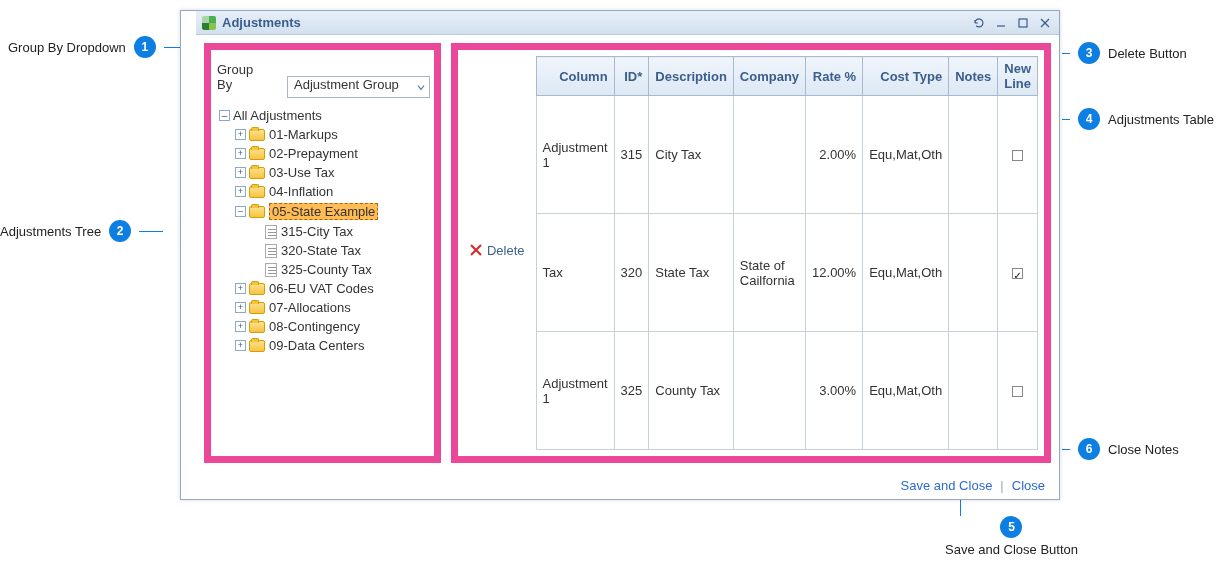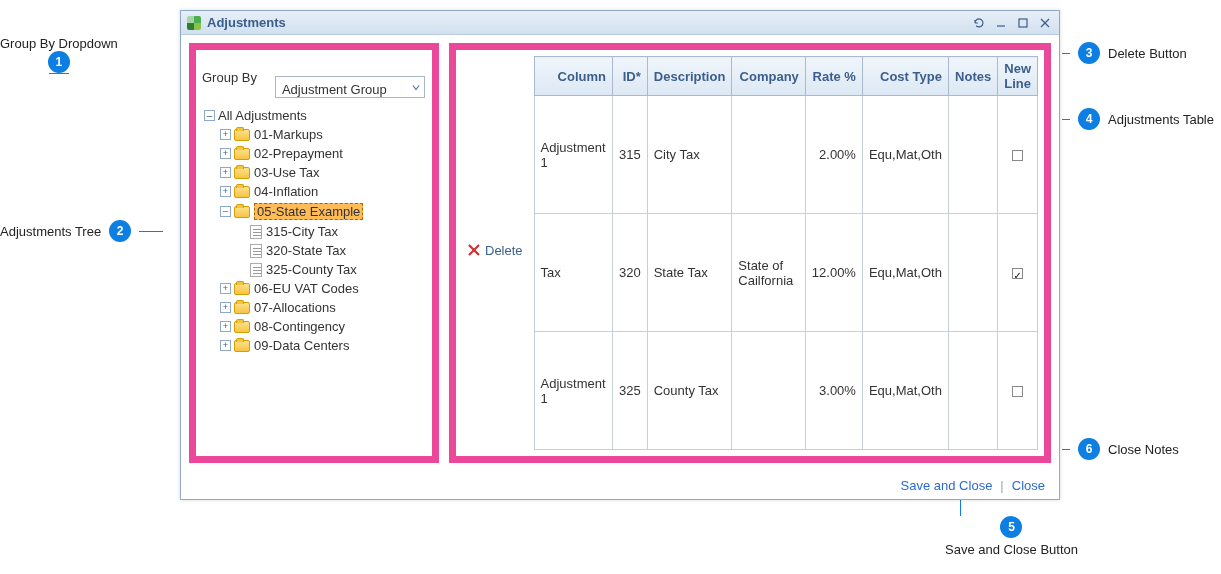--- a/index.html
+++ b/index.html
@@ -54,20 +54,21 @@
     position: absolute;
     left: 180px;
     top: 10px;
     width: 880px;
     height: 490px;
     border: 1px solid #8faac8;
     background: #fff;
     display: flex;
     flex-direction: column;
     box-shadow: 0 0 4px rgba(0,0,0,0.15);
+    padding-left: 15px;
   }
   .titlebar {
     height: 24px;
     background: linear-gradient(#e7eff8, #d2e0ef);
     border-bottom: 1px solid #b8cce0;
     display: flex;
     align-items: center;
     padding: 0 4px 0 6px;
     color: #3b5e8c;
     font-weight: bold;
@@ -122,21 +123,21 @@
     margin-bottom: 8px;
     font-size: 13px;
   }
   .dropdown {
     position: relative;
     width: 150px;
     height: 22px;
     border: 1px solid #a8b6c5;
     background: #fff;
     display: flex;
-    align-items: flex-end;
+    align-items: flex-start;
     padding: 0 6px;
     cursor: pointer;
     margin-top: 20px;
   }
   .dropdown .chev {
     position: absolute;
     right: 4px; top: 50%;
     transform: translateY(-50%);
   }
   .tree { flex: 1; overflow: auto; font-size: 13px; }
@@ -267,21 +268,21 @@
   }
   .footer a {
     color: #2b6bcf;
     cursor:pointer;
   }
   .footer .sep { color: #9aa8b8; }
 </style>
 </head>
 <body>
 
-<div class="callout" style="left:0px; top:36px;flex-direction:column;">
+<div class="callout" style="left:8px; top:36px;">
   <span class="txt">Group By Dropdown</span>
   <span class="num">1</span>
   <span class="line" style="width:20px"></span>
 </div>
 <div class="callout" style="left:0px; top:220px;">
   <span class="txt">Adjustments Tree</span>
   <span class="num">2</span>
   <span class="line" style="width:24px"></span>
 </div>
 

